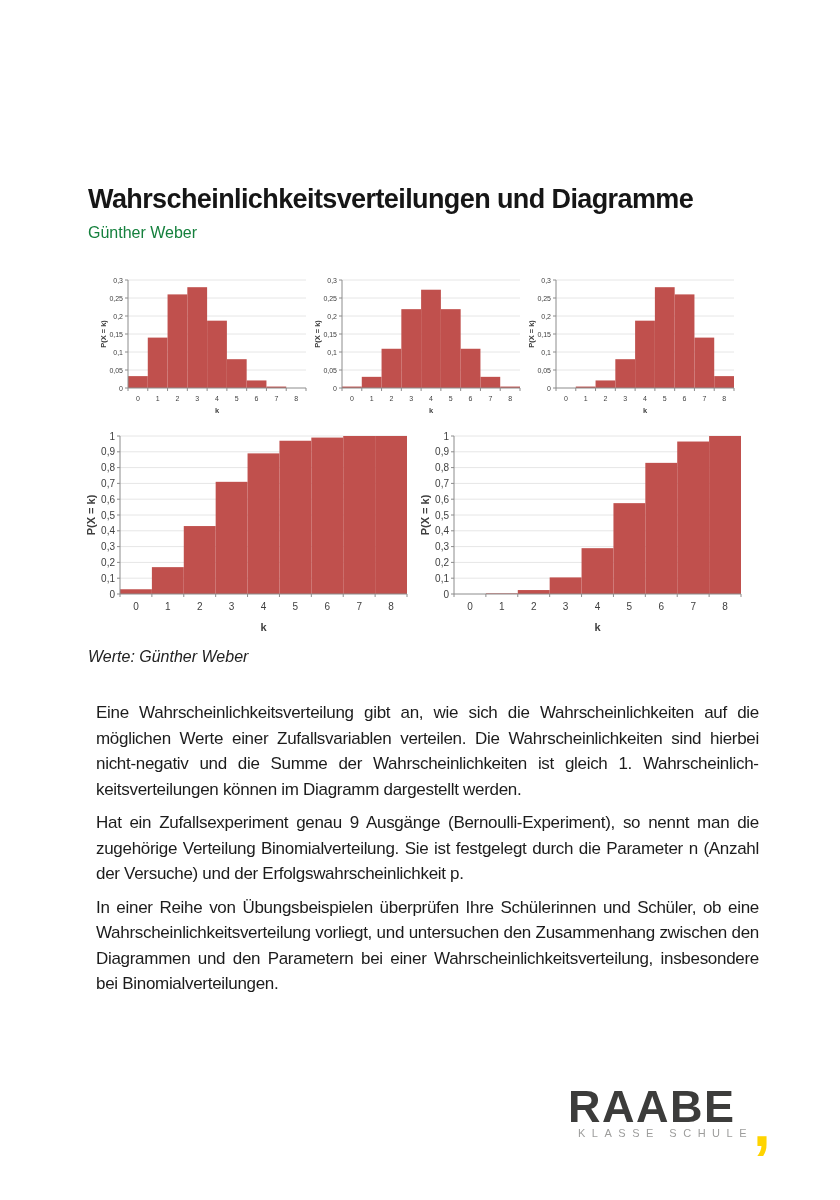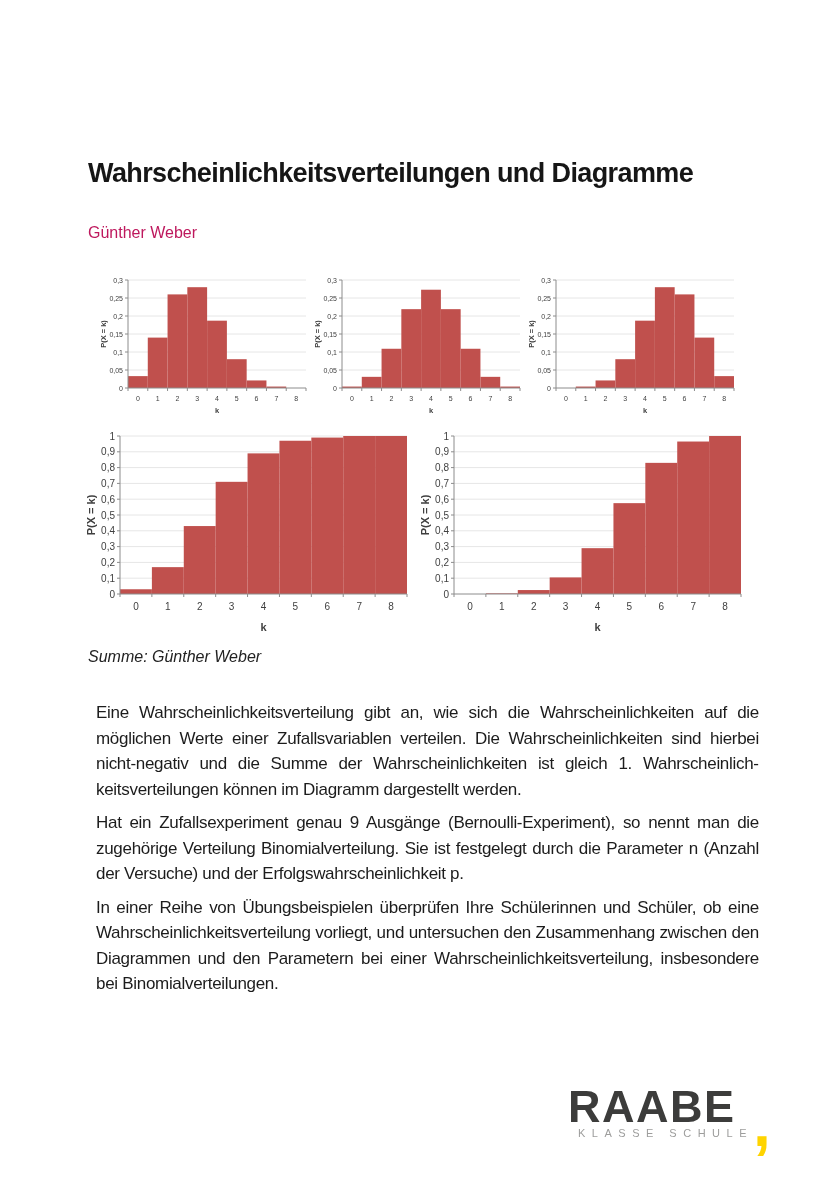--- a/index.html
+++ b/index.html
@@ -4,25 +4,25 @@
 <style>
   * { margin:0; padding:0; box-sizing:border-box; }
   html,body { background:#ffffff; }
   body {
     width:840px; height:1200px; position:relative; overflow:hidden;
     font-family:"Liberation Sans", sans-serif; color:#1e1e1e;
   }
   .page { position:absolute; left:0; top:0; width:840px; height:1200px; background:#fff; }
 
   .doc-title {
-    position:absolute; left:88px; top:158px; width:680px;
+    position:absolute; left:88px; top:184px; width:680px;
     font-size:27px; font-weight:bold; letter-spacing:-0.6px; color:#161616;
   }
   .doc-author {
-    position:absolute; left:88px; top:224px; font-size:16px; color:#be185d;
+    position:absolute; left:88px; top:224px; font-size:16px; color:#15803d;
   }
 
   .charts-row-small {
     position:absolute; left:98px; top:274px; display:flex; gap:0;
   }
   .charts-row-large {
     position:absolute; left:84px; top:428px; display:flex; gap:7px;
   }
   .chart { display:block; }
   .chart svg { display:block; }
@@ -362,21 +362,21 @@
           <text x="275.16666666666663" y="182" text-anchor="middle" font-size="10" fill="#3f3f3f">7</text>
           <text x="307.05555555555554" y="182" text-anchor="middle" font-size="10" fill="#3f3f3f">8</text>
           <line x1="36" y1="8" x2="36" y2="166" stroke="#8c8c8c" stroke-width="1"></line>
           <line x1="36" y1="166" x2="323" y2="166" stroke="#8c8c8c" stroke-width="1"></line>
           <text x="179.5" y="203" text-anchor="middle" font-size="11" font-weight="bold" fill="#3f3f3f">k</text>
           <text x="0" y="0" text-anchor="middle" font-size="11" font-weight="bold" fill="#3f3f3f" transform="translate(11,87) rotate(-90)">P(X = k)</text>
         </svg>
       </div>
   </div>
 
-  <div class="graphic-caption">Summe: Günther Weber</div>
+  <div class="graphic-caption">Werte: Günther Weber</div>
 
   <div class="body-text">
     <p>Eine Wahrscheinlichkeitsverteilung gibt an, wie sich die Wahrscheinlichkeiten auf die möglichen Werte einer Zufallsvariablen verteilen. Die Wahrscheinlichkeiten sind hier­bei nicht-negativ und die Summe der Wahrscheinlichkeiten ist gleich 1. Wahrscheinlich­keitsverteilungen können im Diagramm dargestellt werden.</p>
     <p>Hat ein Zufallsexperiment genau 9 Ausgänge (Bernoulli-Experiment), so nennt man die zugehörige Verteilung Binomialverteilung. Sie ist festgelegt durch die Parameter n (An­zahl der Versuche) und der Erfolgswahrscheinlichkeit p.</p>
     <p>In einer Reihe von Übungsbeispielen überprüfen Ihre Schülerinnen und Schüler, ob eine Wahrscheinlichkeitsverteilung vorliegt, und untersuchen den Zusammenhang zwischen den Diagrammen und den Parametern bei einer Wahrscheinlichkeitsverteilung, insbe­sondere bei Binomialverteilungen.</p>
   </div>
 
   <div class="logo">
     <div class="logo-stack">
       <div class="logo-name" style="color: rgb(60, 60, 59);">RAABE</div>

